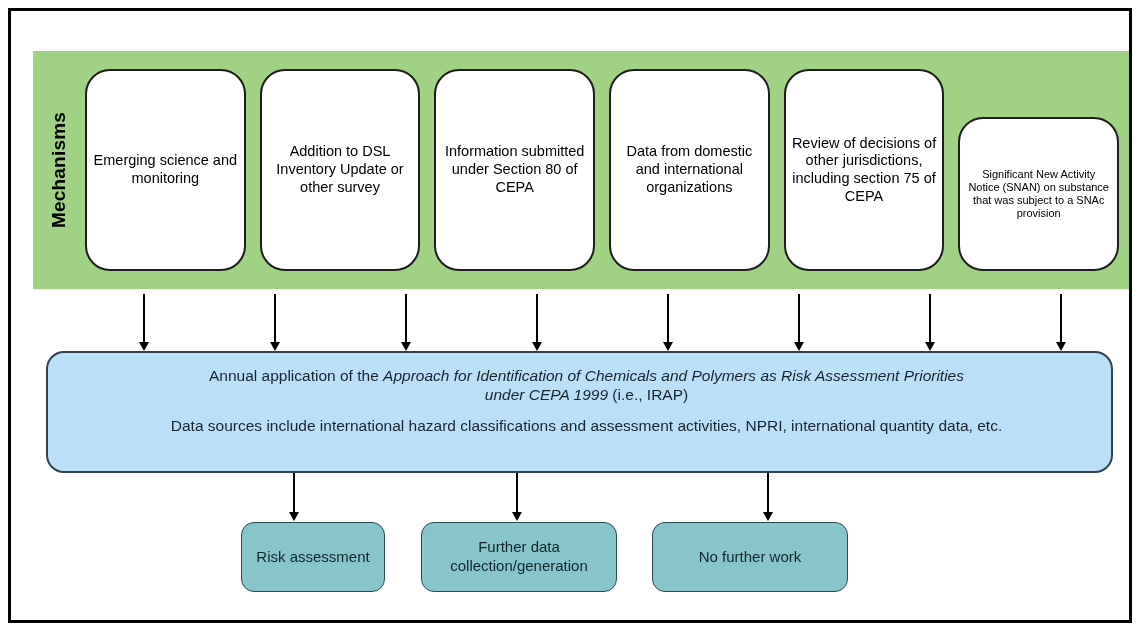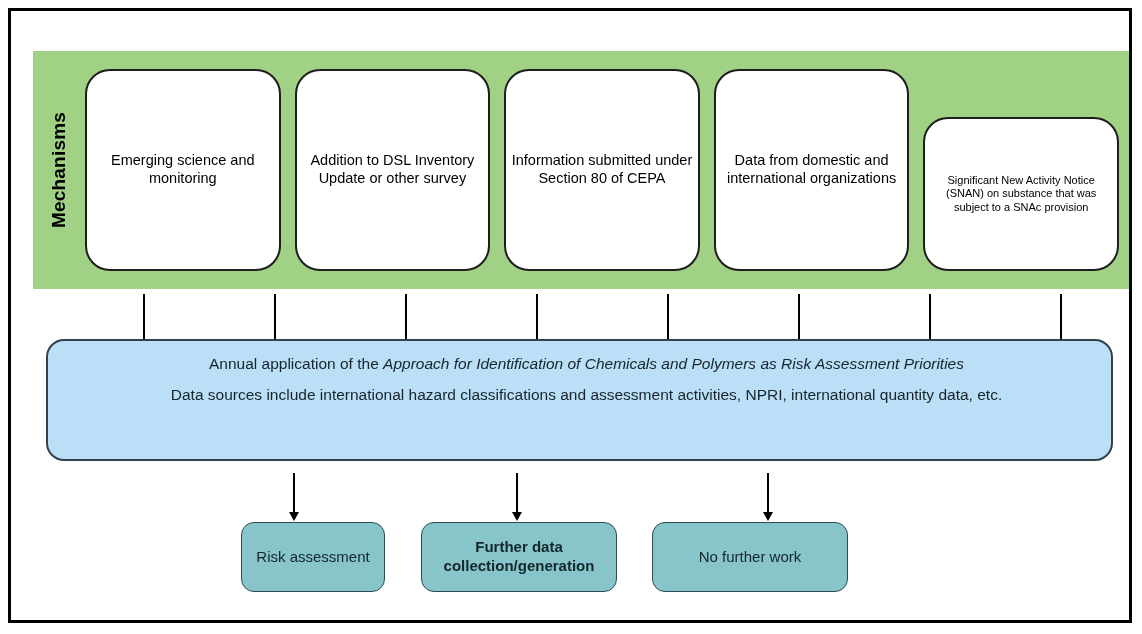--- a/index.html
+++ b/index.html
@@ -28,51 +28,52 @@
   
   .arrow-row{position:absolute;left:22px;top:278px;width:1096px;height:62px;display:flex;}
   .arrow-row .spacer{width:52px;}
   .arrow-cells{flex:1;display:flex;gap:14px;padding:0 10px 0 0;}
   .arrow-cell{flex:1;display:flex;justify-content:center;}
   .varrow{display:flex;flex-direction:column;align-items:center;height:100%;padding-top:5px;}
   .varrow .shaft{width:2px;flex:1;background:#000;}
   .varrow .head{width:0;height:0;border-left:5px solid transparent;border-right:5px solid transparent;border-top:9px solid #000;}
 
   
-  .process-box{position:absolute;left:35px;top:328px;width:1067px;height:122px;background:var(--proc-fill);border:2px solid var(--proc-border);border-radius:18px;text-align:center;color:var(--dark-ink);font-size:15.5px;line-height:19px;padding:13px 12px 0 26px;}
+  .process-box{position:absolute;left:35px;top:340px;width:1067px;height:122px;background:var(--proc-fill);border:2px solid var(--proc-border);border-radius:18px;text-align:center;color:var(--dark-ink);font-size:15.5px;line-height:19px;padding:13px 12px 0 26px;}
   .process-box .line3{margin-top:12px;}
 
   
   .out-arrow{position:absolute;top:462px;height:48px;width:12px;}
   .out-arrow .varrow{padding-top:0;height:100%;}
   .out-arrow-1{left:277px;}
   .out-arrow-2{left:500px;}
   .out-arrow-3{left:751px;}
 
   
   .outcome-box{position:absolute;top:511px;height:70px;background:var(--teal-fill);border:1.5px solid var(--teal-border);border-radius:13px;display:flex;align-items:center;justify-content:center;text-align:center;font-size:15px;line-height:1.25;color:#12262b;padding:4px 10px;}
   .outcome-1{left:210px;width:144px;margin-left:20px;}
-  .outcome-2{left:410px;width:196px;font-weight:bold;}
+  .outcome-2{left:410px;width:196px;}
   .outcome-3{left:641px;width:196px;}
 </style>
 </head>
 <body>
 
 <div class="canvas">
   <div class="frame">
 
     <div class="band">
       <div class="band-label-col">
         <div class="band-label">Mechanisms</div>
       </div>
       <div class="band-boxes">
         <div class="mech-box">Emerging science and monitoring</div>
         <div class="mech-box">Addition to DSL Inventory Update or other survey</div>
         <div class="mech-box">Information submitted under Section 80 of CEPA</div>
         <div class="mech-box">Data from domestic and international organizations</div>
+        <div class="mech-box">Review of decisions of other jurisdictions, including section 75 of CEPA</div>
         <div class="mech-box small">Significant New Activity Notice (SNAN) on substance that was subject to a SNAc provision</div>
       </div>
     </div>
 
     <div class="arrow-row">
       <div class="spacer"></div>
       <div class="arrow-cells">
         <div class="arrow-cell">
             <div class="varrow">
               <div class="shaft"></div>
@@ -119,20 +120,21 @@
             <div class="varrow">
               <div class="shaft"></div>
               <div class="head"></div>
             </div>
           </div>
       </div>
     </div>
 
     <div class="process-box">
       <div class="line1"><span>Annual application of the </span><i>Approach for Identification of Chemicals and Polymers as Risk Assessment Priorities</i></div>
+      <div class="line2"><i>under CEPA 1999</i><span> (i.e., IRAP)</span></div>
       <div class="line3">Data sources include international hazard classifications and assessment activities, NPRI, international quantity data, etc.</div>
     </div>
 
     <div class="out-arrow out-arrow-1">
         <div class="varrow">
           <div class="shaft"></div>
           <div class="head"></div>
         </div>
       </div>
     <div class="out-arrow out-arrow-2">

